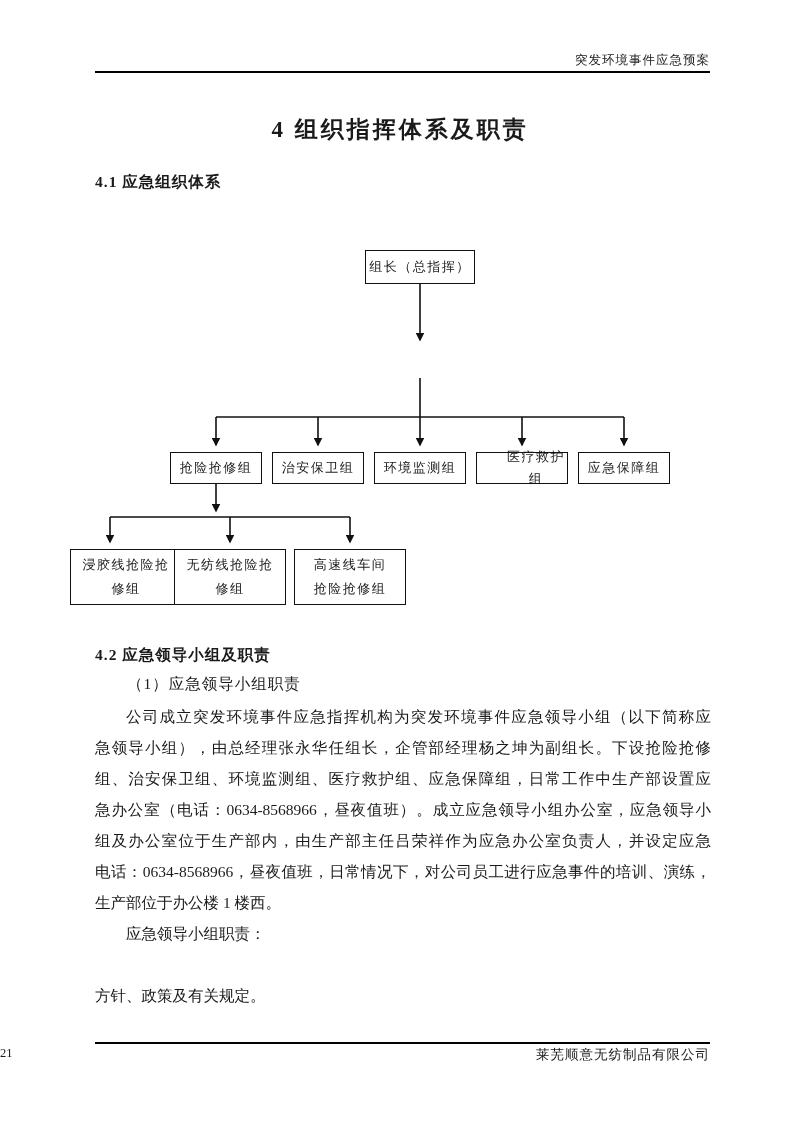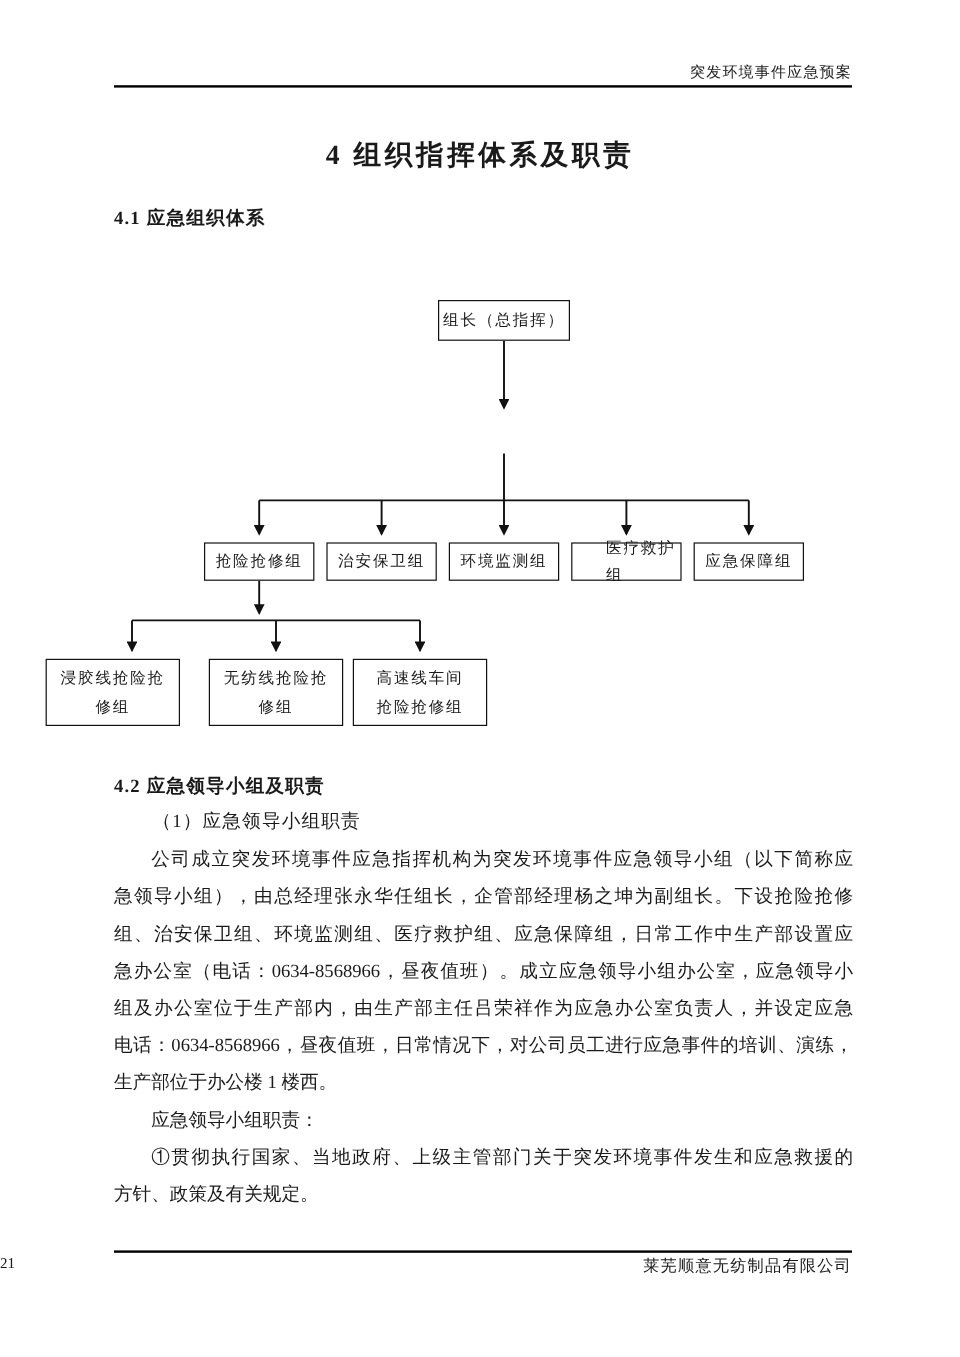--- a/index.html
+++ b/index.html
@@ -42,34 +42,34 @@
   
   .chart{
     position:absolute;top:245px;left:0;width:800px;height:380px;
   }
   .chart svg{position:absolute;top:0;left:0;}
   .obox{
     position:absolute;
     border:1.6px solid #111;
     background:#fff;
     box-sizing:border-box;
-    text-align:left;
+    text-align:center;
     font-size:13px;
     letter-spacing:1.5px;
     display:flex;align-items:center;justify-content:center;
     flex-direction:column;
     line-height:22px;
     font-family:Liberation Serif, serif;
   }
   .b1{left:365px;top:5px;width:110px;height:34px;}
   .b2{left:349px;top:100px;width:142px;height:33px;}
   .b3{top:207px;width:92px;height:32px;}
   .b3-0{left:170px;} .b3-1{left:272px;} .b3-2{left:374px;} .b3-3{left:476px;padding-left:28px;} .b3-4{left:578px;}
   .b4{top:304px;width:112px;height:56px;line-height:24px;}
-  .b4-0{left:38px;} .b4-1{left:174px;} .b4-2{left:294px;}
+  .b4-0{left:70px;} .b4-1{left:174px;} .b4-2{left:294px;}
   
   .pline{
     position:absolute;left:95px;width:616px;height:31px;
     font-size:15.5px;line-height:26px;
     text-align:justify;text-align-last:justify;
     box-sizing:border-box;
   }
   .pline.noj{text-align:left;text-align-last:left;}
   .pline.ind{padding-left:31px;}
   
@@ -152,20 +152,19 @@
   <div class="p-sub">（1）应急领导小组职责</div>
 
   <div class="pline ind" style="top:704px">公司成立突发环境事件应急指挥机构为突发环境事件应急领导小组（以下简称应</div>
   <div class="pline" style="top:735px">急领导小组），由总经理张永华任组长，企管部经理杨之坤为副组长。下设抢险抢修</div>
   <div class="pline" style="top:766px">组、治安保卫组、环境监测组、医疗救护组、应急保障组，日常工作中生产部设置应</div>
   <div class="pline" style="top:797px">急办公室（电话：0634-8568966，昼夜值班）。成立应急领导小组办公室，应急领导小</div>
   <div class="pline" style="top:828px">组及办公室位于生产部内，由生产部主任吕荣祥作为应急办公室负责人，并设定应急</div>
   <div class="pline" style="top:859px">电话：0634-8568966，昼夜值班，日常情况下，对公司员工进行应急事件的培训、演练，</div>
   <div class="pline noj" style="top:890px">生产部位于办公楼 1 楼西。</div>
   <div class="pline noj ind" style="top:921px">应急领导小组职责：</div>
-  <div class="pline ind" style="top:952px">①贯彻执行国家、当地政府、上级主管部门关于突发环境事件发生和应急救援的</div>
   <div class="pline noj" style="top:983px">方针、政策及有关规定。</div>
 
   <div class="footer-rule"></div>
   <div class="footer-page">21</div>
   <div class="footer-company">莱芜顺意无纺制品有限公司</div>
 
 </div>
 
 </body></html>

